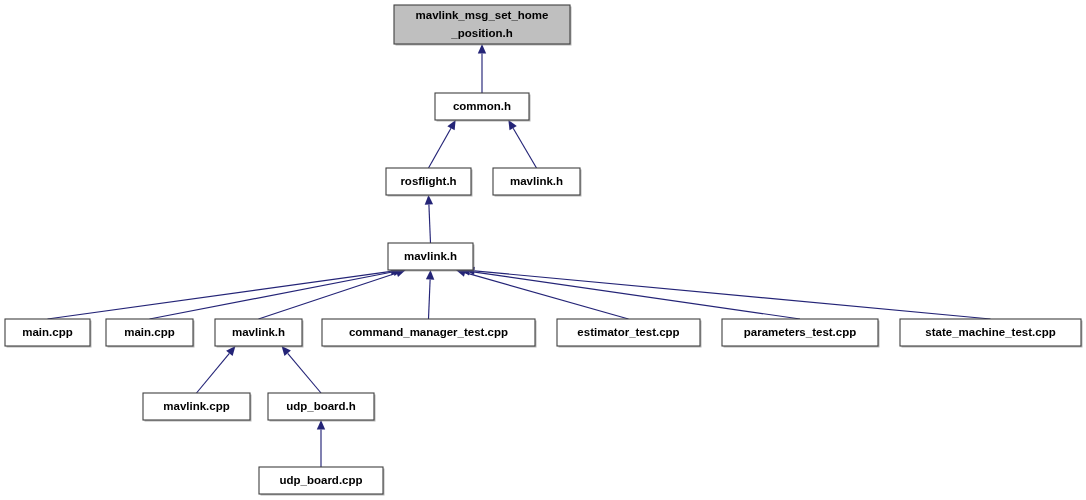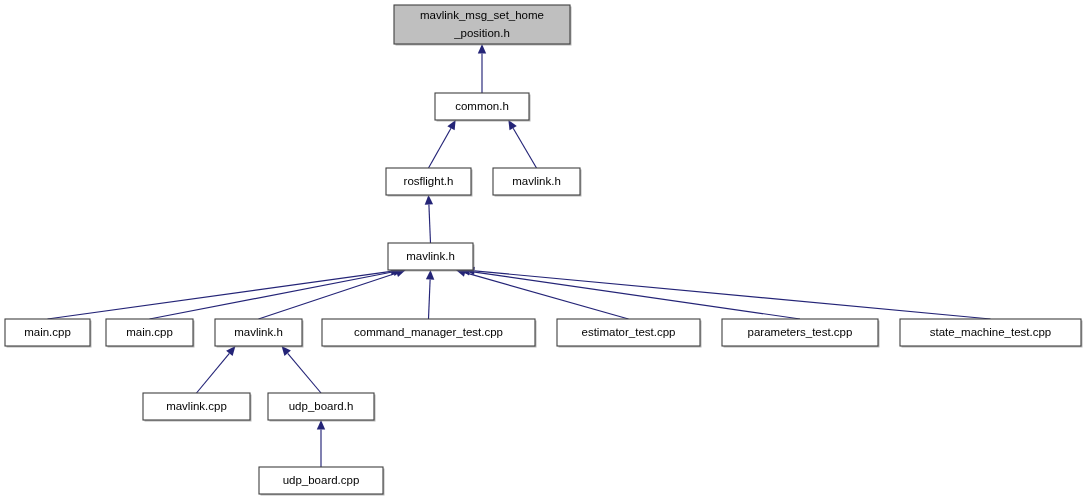--- a/index.html
+++ b/index.html
@@ -1,21 +1,21 @@
 <!DOCTYPE html>
 <html><head>
 <meta charset="utf-8">
 <style>
   html,body{margin:0;padding:0;}
   body{
     width:1086px;height:500px;background:#ffffff;
     font-family:"Liberation Sans", sans-serif;
     overflow:hidden;
   }
-  #graph{position:relative;width:1086px;height:388px;}
+  #graph{position:relative;width:1086px;height:388px;font-weight:bold;}
   svg{position:absolute;left:0;top:0;width:1086px;height:500px;}
   .node-label{
     font-family:"Liberation Sans", sans-serif;
     font-size:11.5px;
     fill:#000000;
     text-anchor:middle;
     dominant-baseline:middle;
   }
   .node-box{
     stroke:#404040;

